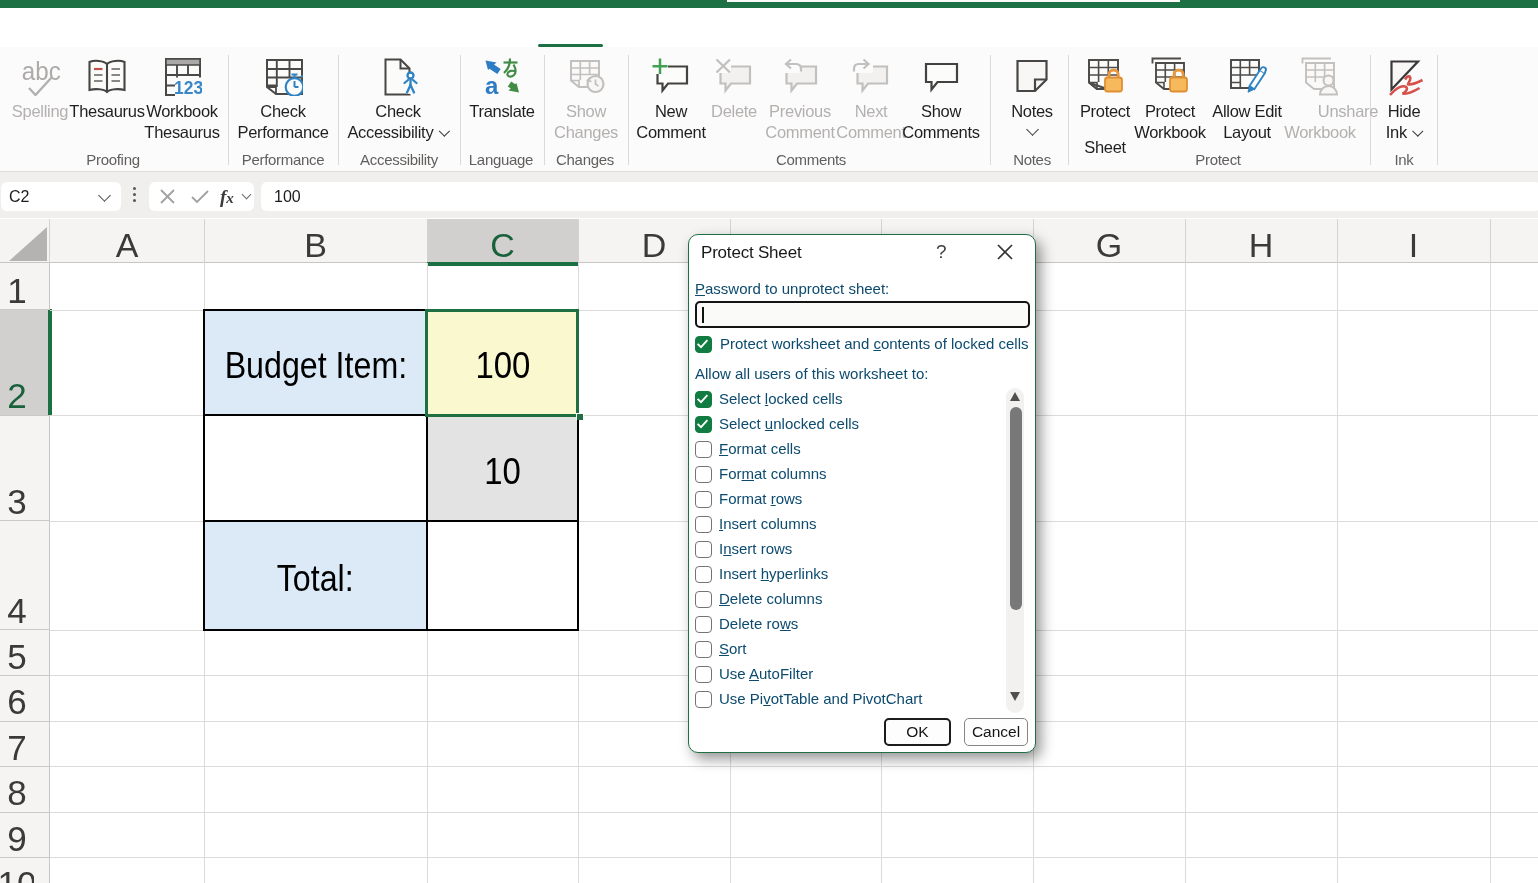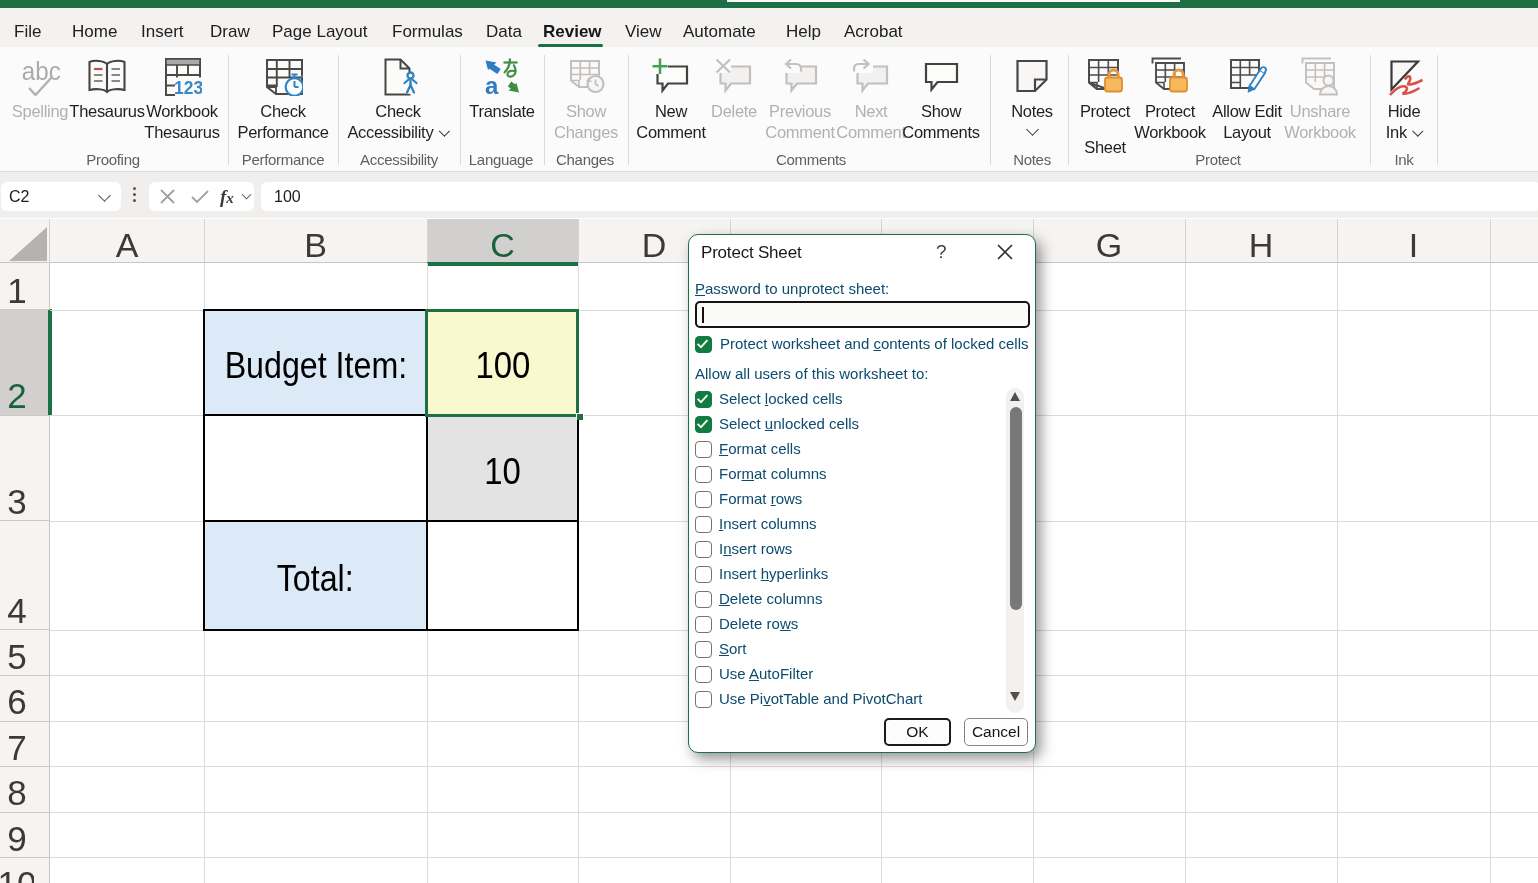--- a/index.html
+++ b/index.html
@@ -48,34 +48,20 @@
 .dlbl { position:absolute; font-size:15px; color:#0c4a6e; line-height:20px; white-space:nowrap; }
 .cb { position:absolute; left:6px; width:17px; height:17px; border:1.6px solid #767472; border-radius:4px; background:#fff; }
 .cb.on { background:#107C41; border-color:#107C41; }
 .cb svg { display:block; margin:-1.6px 0 0 -1.6px; }
 .btn { position:absolute; top:483px; height:28px; background:#FDFDFD; border-radius:5px; font-size:15.5px; color:#161616; display:flex; align-items:center; justify-content:center; }
 </style></head>
 <body>
 <div id="app">
   <div class="abs" id="titlebar"></div>
   <div class="abs" id="searchnotch"></div>
-  <div class="abs" id="menubar">
-    <span class="tab" style="left:14px">File</span>
-    <span class="tab" style="left:72px">Home</span>
-    <span class="tab" style="left:141px">Insert</span>
-    <span class="tab" style="left:210px">Draw</span>
-    <span class="tab" style="left:272px">Page Layout</span>
-    <span class="tab" style="left:392px">Formulas</span>
-    <span class="tab" style="left:486px">Data</span>
-    <span class="tab" style="left:543px; font-weight:bold; color:#171717">Review</span>
-    <span class="tab" style="left:625px">View</span>
-    <span class="tab" style="left:683px">Automate</span>
-    <span class="tab" style="left:786px">Help</span>
-    <span class="tab" style="left:844px">Acrobat</span>
-  </div>
   <div class="abs" id="reviewline"></div>
   <div class="abs" id="ribbon">
     <div class="sep" style="left:228px"></div>
     <div class="sep" style="left:338px"></div>
     <div class="sep" style="left:460px"></div>
     <div class="sep" style="left:544px"></div>
     <div class="sep" style="left:628px"></div>
     <div class="sep" style="left:990px"></div>
     <div class="sep" style="left:1068px"></div>
     <div class="sep" style="left:1370px"></div>
@@ -220,21 +206,21 @@
     <div class="rlbl" style="left:941px; top:54px; transform:translateX(-50%)">Show</div>
     <div class="rlbl" style="left:941px; top:75px; transform:translateX(-50%)">Comments</div>
     <div class="rlbl" style="left:1032px; top:54px; transform:translateX(-50%)">Notes</div>
     <div class="chev" style="left:1028px; top:78px; border-color:#3a3938;"></div>
     <div class="rlbl" style="left:1105px; top:54px; transform:translateX(-50%)">Protect</div>
     <div class="rlbl" style="left:1105px; top:90px; transform:translateX(-50%)">Sheet</div>
     <div class="rlbl" style="left:1170px; top:54px; transform:translateX(-50%)">Protect</div>
     <div class="rlbl" style="left:1170px; top:75px; transform:translateX(-50%)">Workbook</div>
     <div class="rlbl" style="left:1247px; top:54px; transform:translateX(-50%)">Allow Edit</div>
     <div class="rlbl" style="left:1247px; top:75px; transform:translateX(-50%)">Layout</div>
-    <div class="rlbl gray" style="left:1320px; top:54px; transform:translateX(-50%)">Unshare</div>
+    <div class="rlbl gray" style="left:1348px; top:54px; transform:translateX(-50%)">Unshare</div>
     <div class="rlbl gray" style="left:1320px; top:75px; transform:translateX(-50%)">Workbook</div>
     <div class="rlbl" style="left:1404px; top:54px; transform:translateX(-50%)">Hide</div>
     <div class="rlbl" style="left:1404px; top:75px; transform:translateX(-50%)">Ink <span class="chevt"></span></div>
 
     <div class="glbl" style="left:113px; transform:translateX(-50%)">Proofing</div>
     <div class="glbl" style="left:283px; transform:translateX(-50%)">Performance</div>
     <div class="glbl" style="left:399px; transform:translateX(-50%)">Accessibility</div>
     <div class="glbl" style="left:501px; transform:translateX(-50%)">Language</div>
     <div class="glbl" style="left:585px; transform:translateX(-50%)">Changes</div>
     <div class="glbl" style="left:811px; transform:translateX(-50%)">Comments</div>

